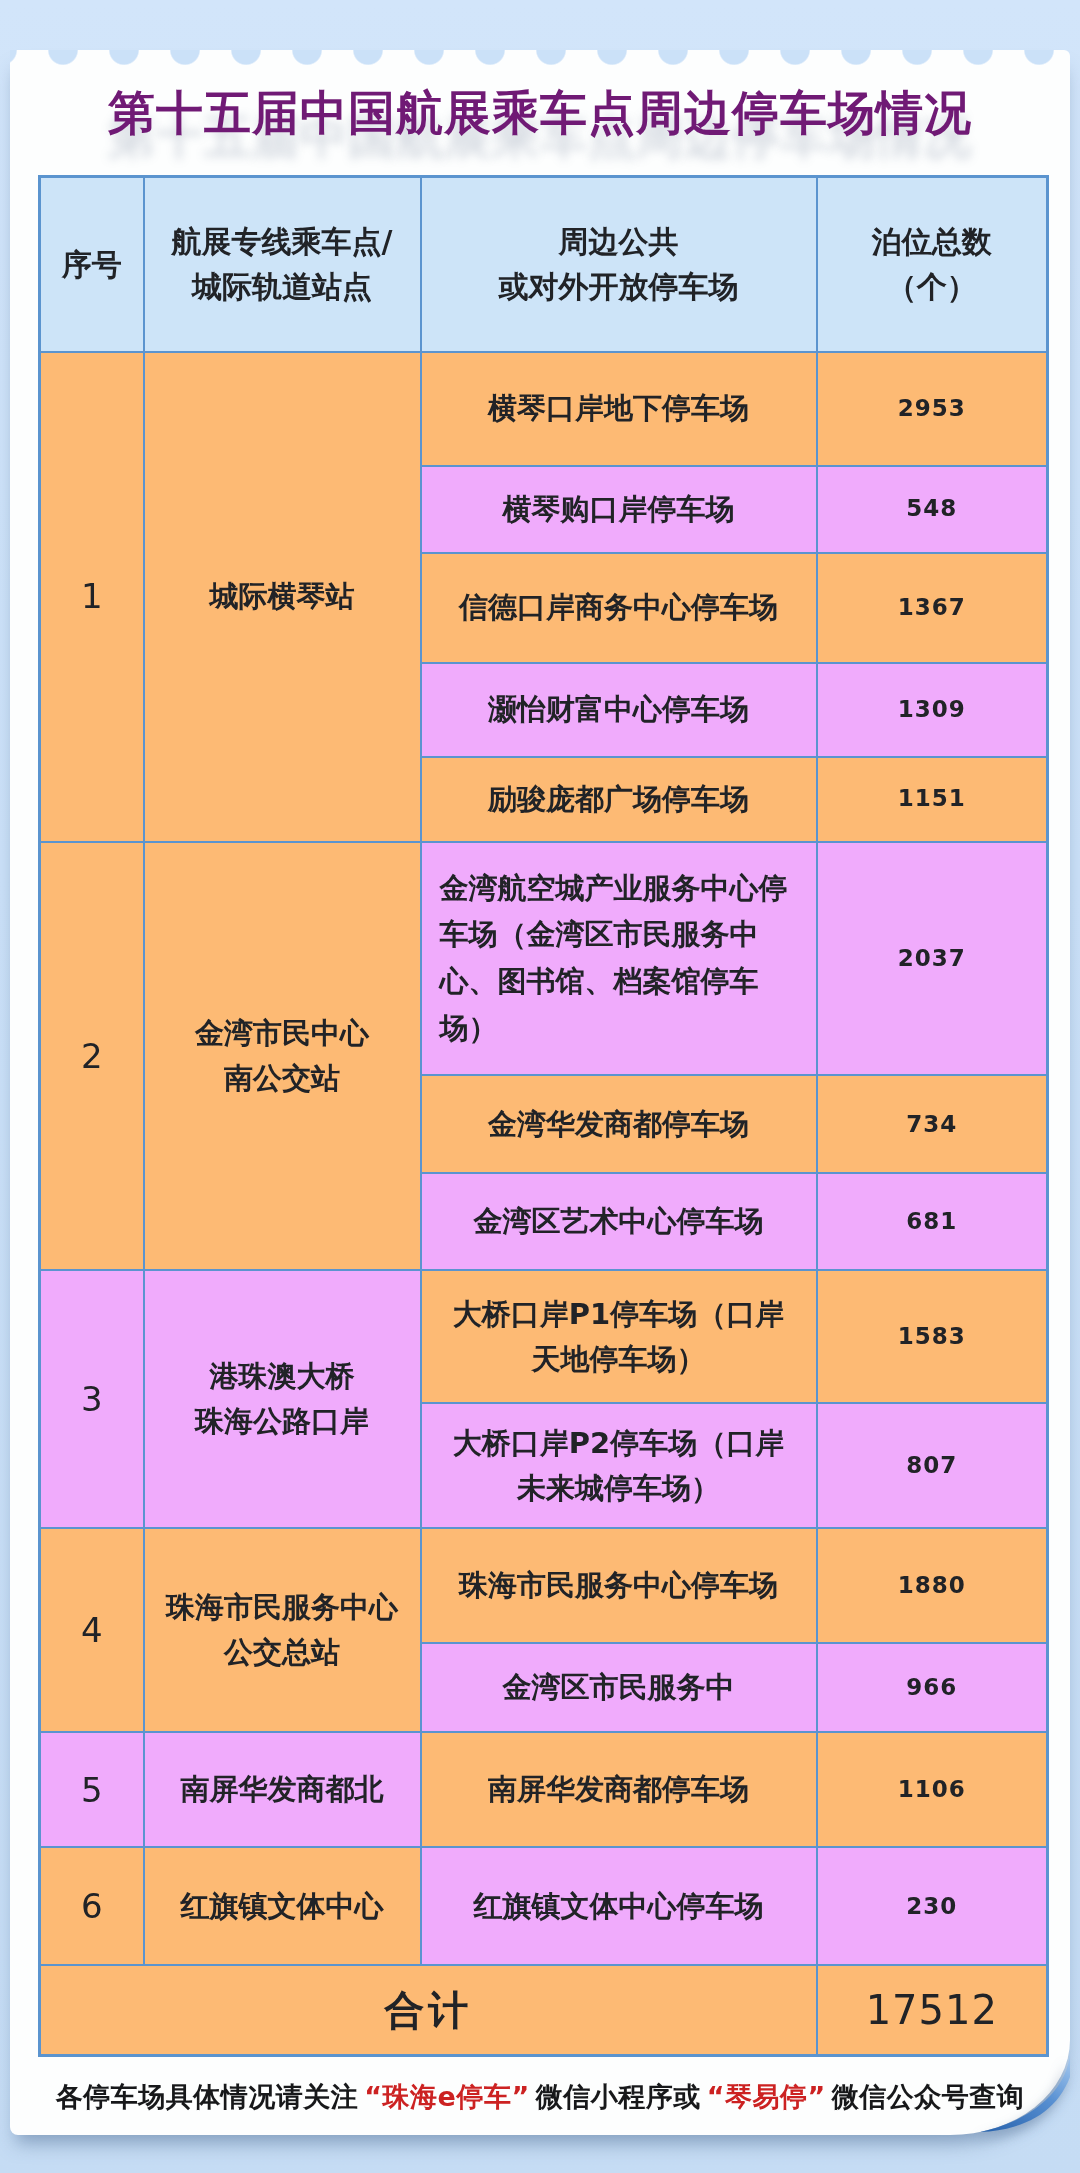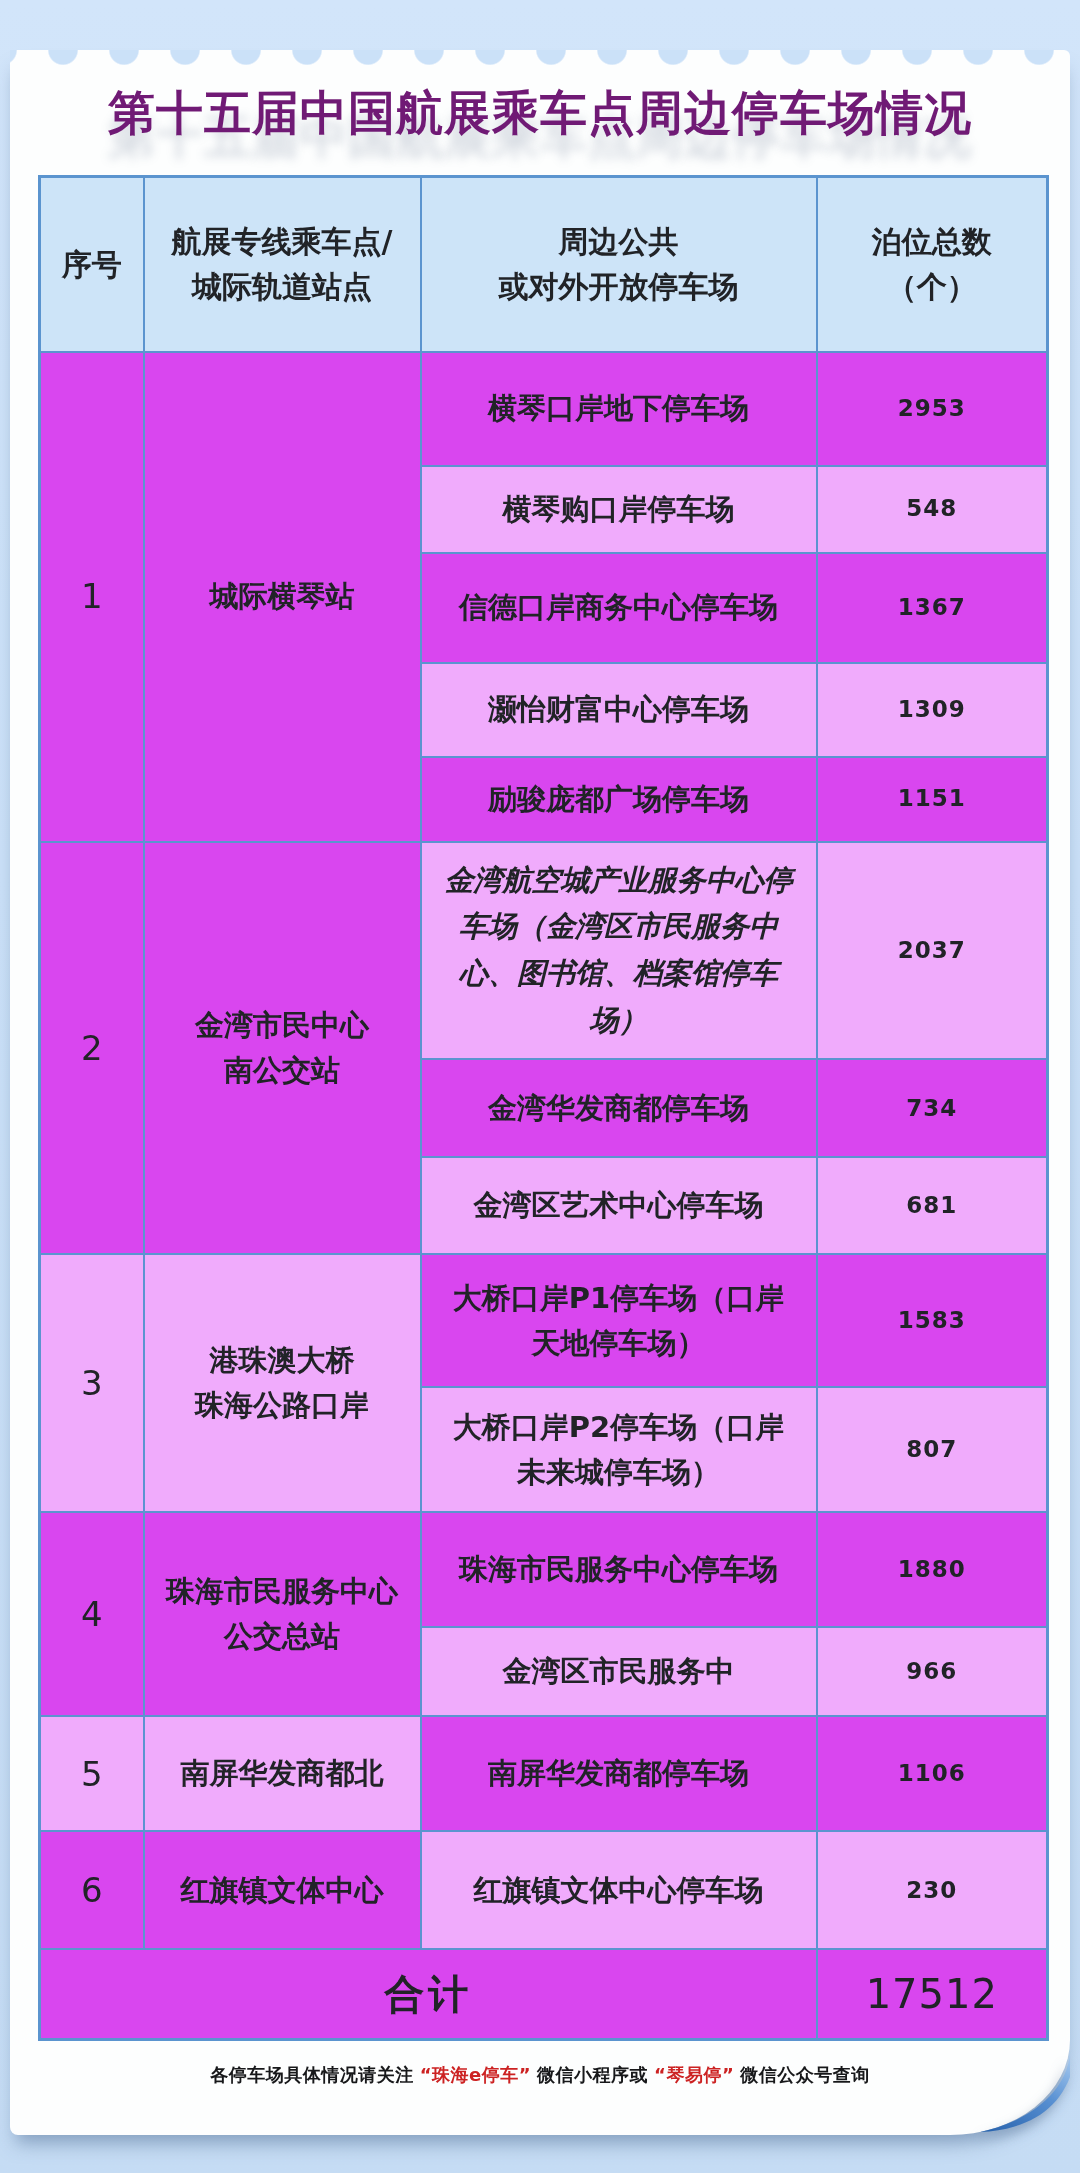--- a/index.html
+++ b/index.html
@@ -36,35 +36,35 @@
   td,th{
     border:2px solid #5b94cf;
     text-align:center;vertical-align:middle;
     color:#212327;white-space:pre-line;
     padding:0;
   }
   th{font-size:30px;font-weight:700;line-height:1.5;background:#cde4f8;}
   td{font-size:29px;font-weight:700;line-height:1.55;}
   td.no{font-size:34px;font-weight:500;}
   td.ct{font-size:23px;letter-spacing:1px;}
-  td.lot.long{text-align:center;padding:14px 18px;line-height:1.62;font-style:italic;}
+  td.lot.long{text-align:left;padding:22px 18px;line-height:1.62;}
   td.s{background:#f0abfc;}
-  td.w{background:#d946ef;}
+  td.w{background:#fdba74;}
   tr.rH {height:175px;} tr.r0{height:114px;} tr.r1{height:87px;}
   tr.r2{height:110px;}  tr.r3{height:94px;}  tr.r4{height:85px;}
   tr.r5{height:203px;}  tr.r6{height:98px;}  tr.r7{height:97px;}
   tr.r8{height:133px;}  tr.r9{height:125px;} tr.r10{height:115px;}
   tr.r11{height:89px;}  tr.r12{height:115px;}tr.r13{height:118px;}
   tr.rT{height:90px;}
   td.total-label{font-size:40px;font-weight:800;letter-spacing:4px;}
   td.total-val{font-size:40px;font-weight:400;letter-spacing:1px;}
   
   .footer{
     margin:22px 10px 0 10px;text-align:center;
-    font-size:18px;font-weight:600;color:#17181a;letter-spacing:.5px;
+    font-size:27px;font-weight:600;color:#17181a;letter-spacing:.5px;
     white-space:nowrap;
   }
   .footer .red{color:#cc2222;font-weight:800;margin:0 6px;}
   
   .curl{
     position:absolute;left:930px;top:2037px;width:140px;height:100px;
     filter:drop-shadow(-5px 7px 6px rgba(40,70,110,.35));
   }
 </style>
 </head>

